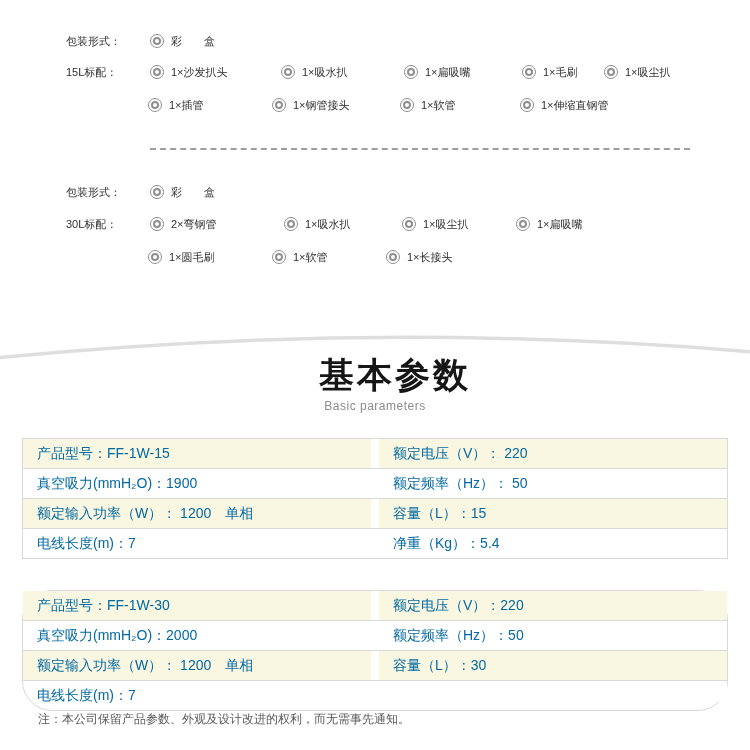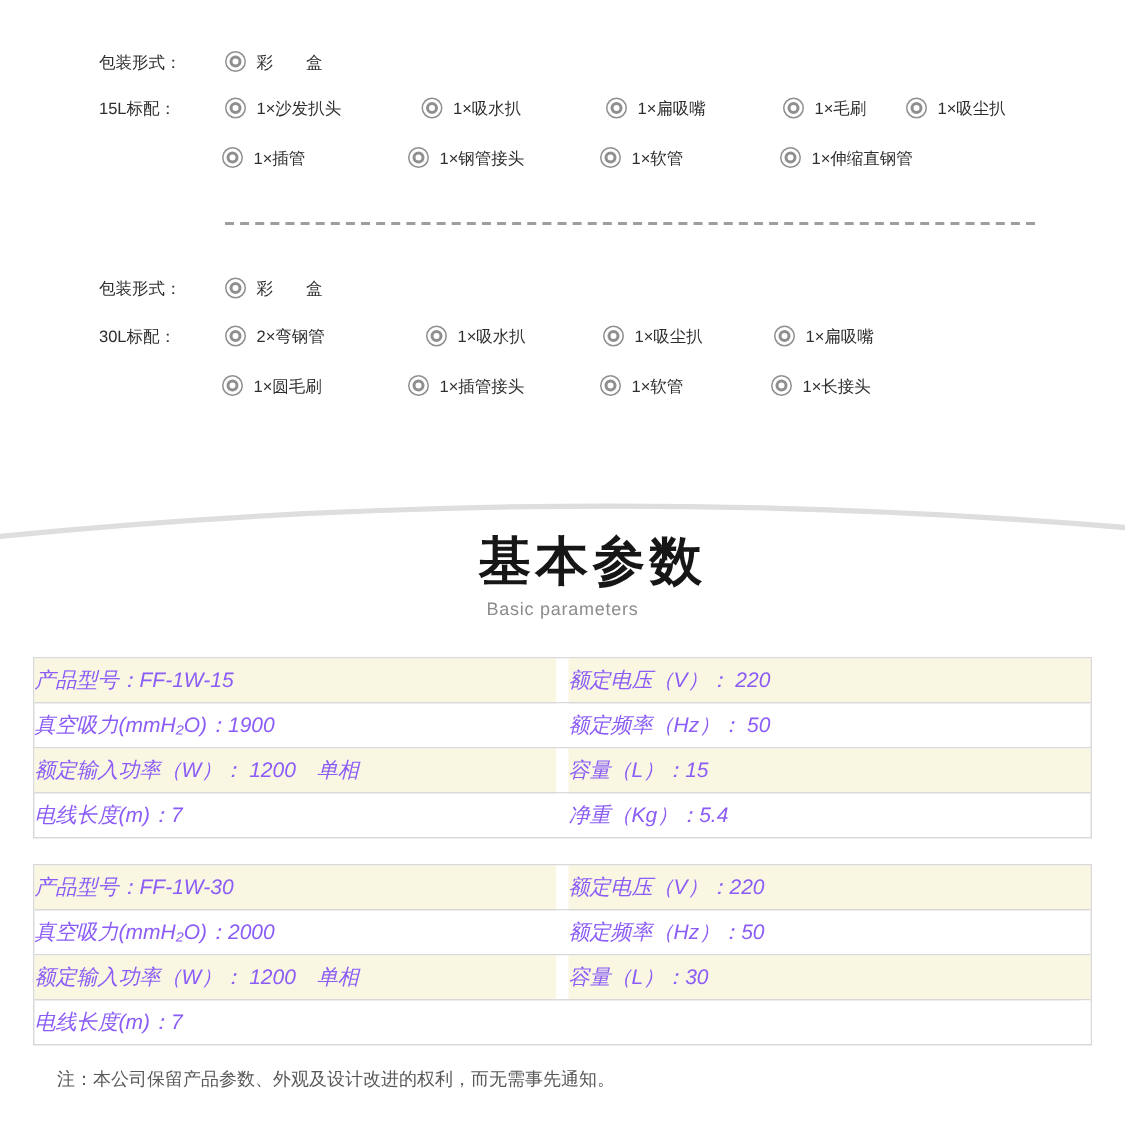--- a/index.html
+++ b/index.html
@@ -36,27 +36,27 @@
   .subheading{
     position:absolute;left:0;top:399px;width:750px;text-align:center;
     font-size:12px;color:#8c8c8c;letter-spacing:0.5px;
   }
   
   .spec-table{
     position:absolute;left:22px;width:704px;background:#ffffff;
     border:1px solid #d9d9d9;
   }
   .t1{top:438px;}
-  .t2{top:576px;}
+  .t2{top:590px;border-radius:30px;}
   .spec-row{display:flex;height:29px;border-bottom:1px solid #d9d9d9;}
   .spec-row:last-child{border-bottom:none;}
   .spec-row.alt .cell{background:#f9f6e2;}
   .cell{
-    flex:1 1 0;display:flex;align-items:center;
-    font-size:14px;color:#8b5cf6;white-space:nowrap;overflow:hidden;font-style:italic;
+    flex:1 1 0;display:flex;align-items:center;padding-left:14px;
+    font-size:14px;color:#0369a1;white-space:nowrap;overflow:hidden;
   }
   .gutter{width:8px;flex:none;background:#ffffff;}
   
   .note{position:absolute;left:38px;top:711px;font-size:12px;color:#595959;}
 </style>
 </head>
 <body>
 
 <div class="page">
 
@@ -137,24 +137,20 @@
         </span>
       <span class="it">
           <span class="radio"></span>
           <span>1×扁吸嘴</span>
         </span>
     </div>
     <div class="cfg-row indent" style="top:246px">
       <span class="it w124">
           <span class="radio"></span>
           <span>1×圆毛刷</span>
-        </span>
-      <span class="it w128">
-          <span class="radio"></span>
-          <span>1×插管接头</span>
         </span>
       <span class="it w114">
           <span class="radio"></span>
           <span>1×软管</span>
         </span>
       <span class="it">
           <span class="radio"></span>
           <span>1×长接头</span>
         </span>
     </div>

